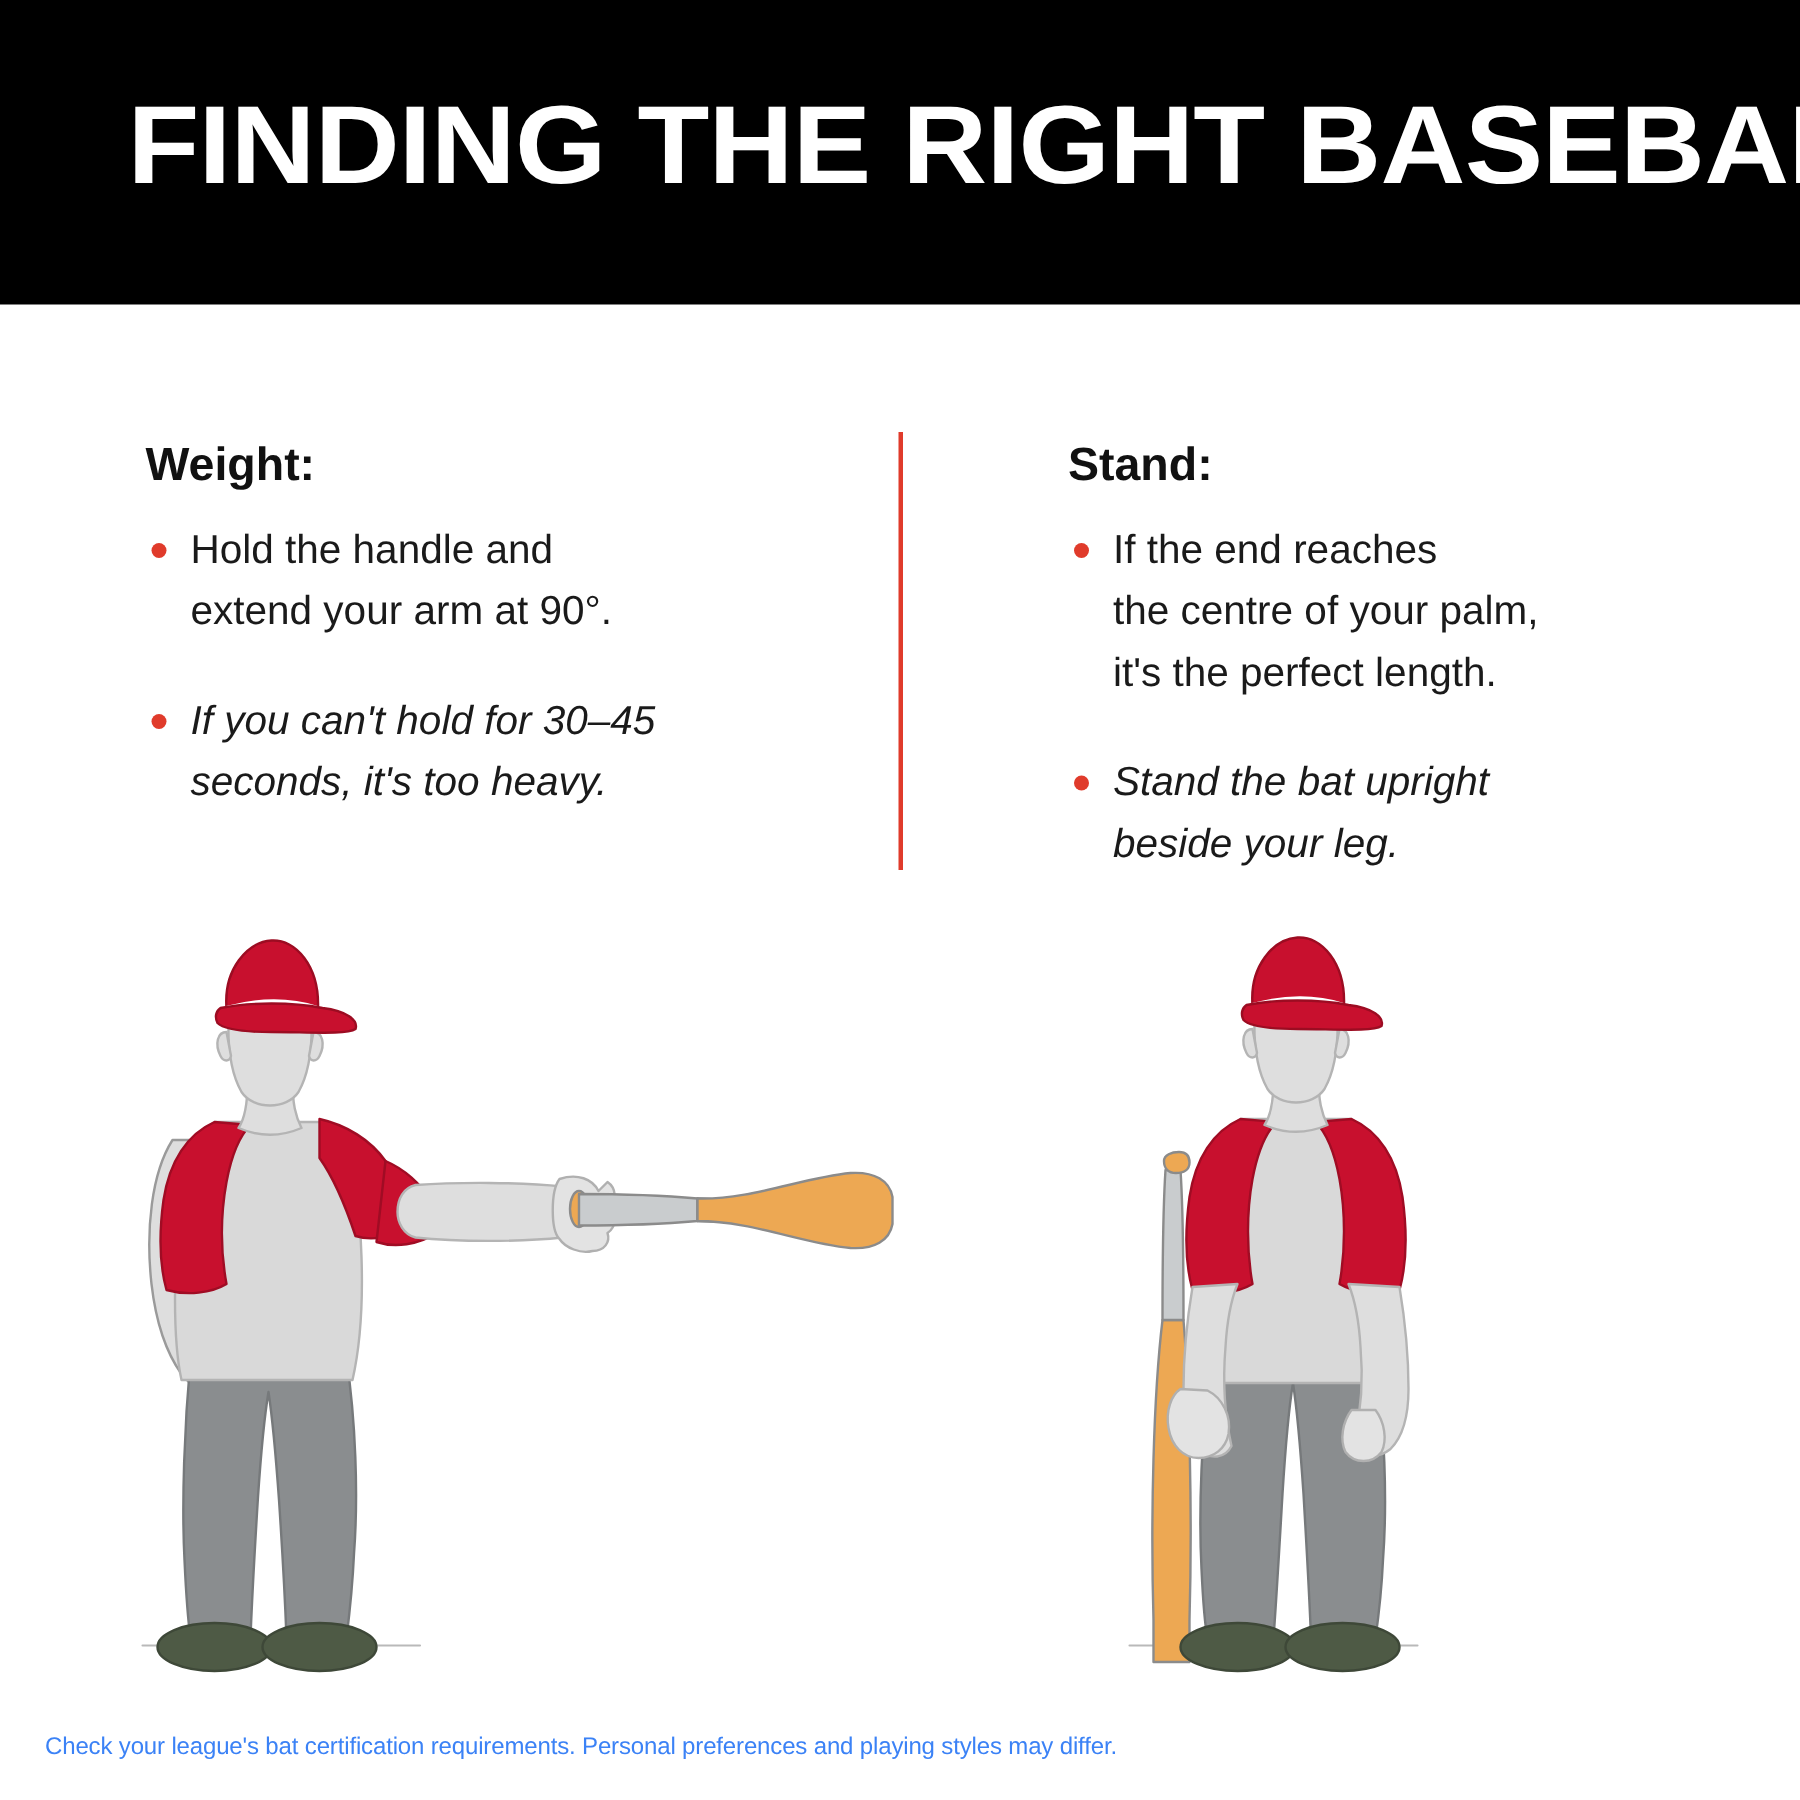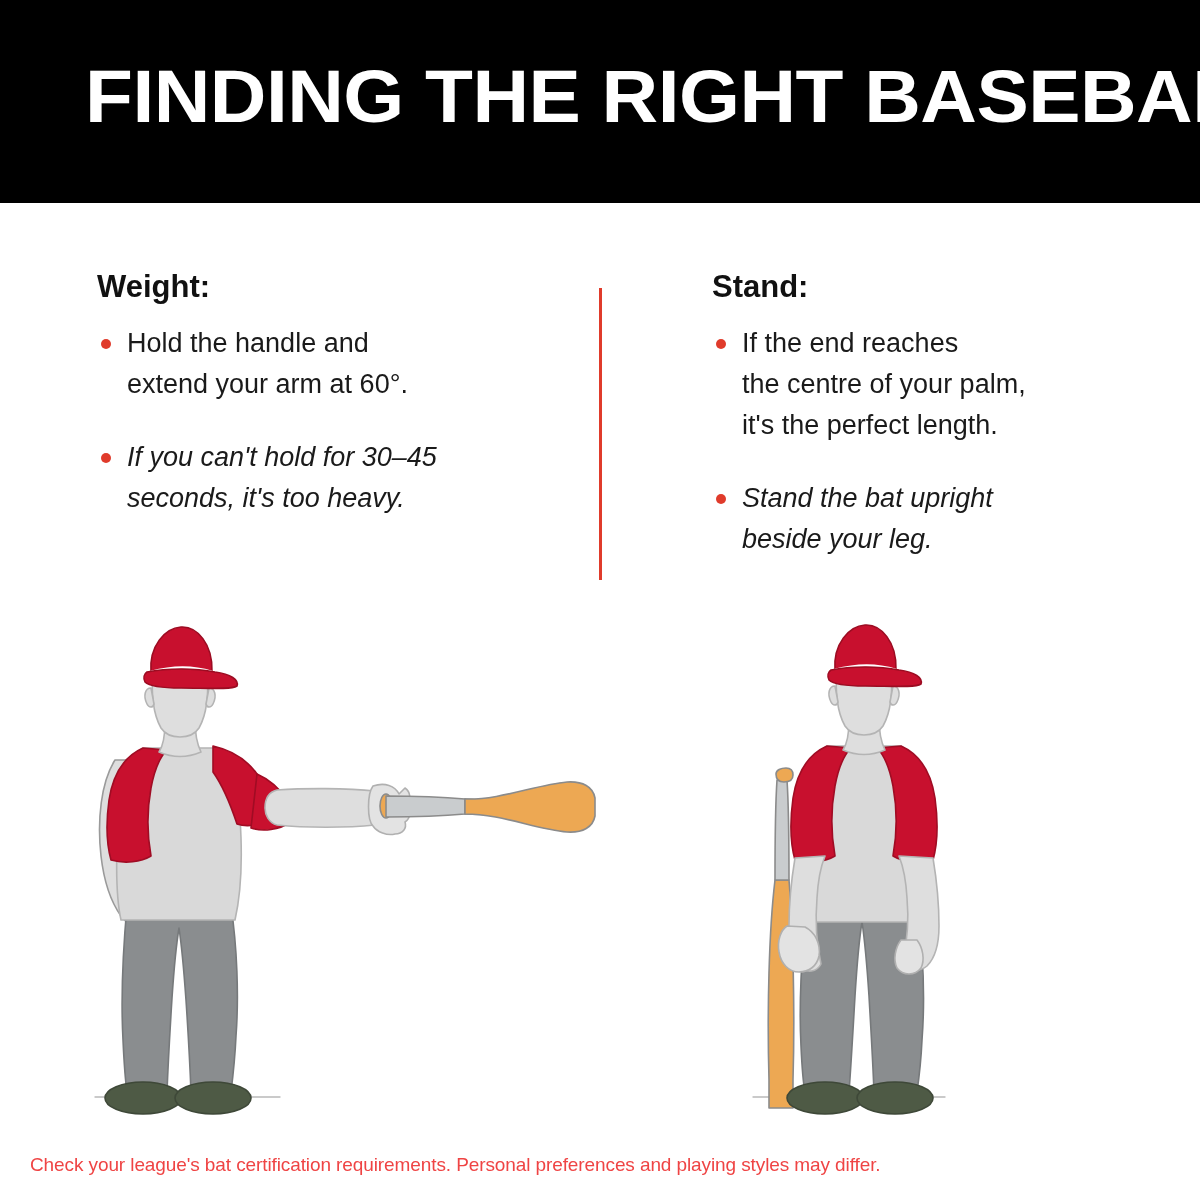--- a/index.html
+++ b/index.html
@@ -25,21 +25,21 @@
     font-weight:700;
     font-size:74px;
     line-height:78px;
     letter-spacing:-0.5px;
     transform:scaleX(1.06);
     transform-origin:left top;
     white-space:nowrap;
   }
 
   
-  .col{position:absolute;top:269px;}
+  .col{position:absolute;top:292px;}
   .col-left{left:97px;width:470px;}
   .col-right{left:712px;width:400px;}
 
   .col-heading{
     font-size:31px;
     font-weight:700;
     color:#111111;
     margin:0 0 18px 0;
     line-height:36px;
     letter-spacing:0px;
@@ -69,41 +69,41 @@
 
   
   .stage{position:absolute;left:0;top:600px;width:1200px;height:530px;}
   .fig{position:absolute;}
   .fig-left{left:55px;top:10px;}
   .fig-right{left:745px;top:10px;}
 
   
   .footer-note{
     position:absolute;left:30px;top:1152px;
-    font-size:19px;color:#ef4444;line-height:26px;
+    font-size:16px;color:#3b82f6;line-height:26px;
     letter-spacing:-0.1px;
     white-space:nowrap;
   }
 </style>
 </head>
 <body>
 
 <div class="page">
 
   <div class="header-band">
     <div class="header-title">FINDING THE RIGHT BASEBALL BAT</div>
   </div>
 
   <div class="col col-left">
     <h2 class="col-heading">Weight:</h2>
     <ul class="bullets">
       <li>
         <span class="dot"></span>
         <span class="btext">Hold the handle and
-extend your arm at 60°.</span>
+extend your arm at 90°.</span>
       </li>
       <li>
         <span class="dot"></span>
         <span class="btext">If you can't hold for 30–45
 seconds, it's too heavy.</span>
       </li>
     </ul>
   </div>
 
   <div class="divider"></div>

